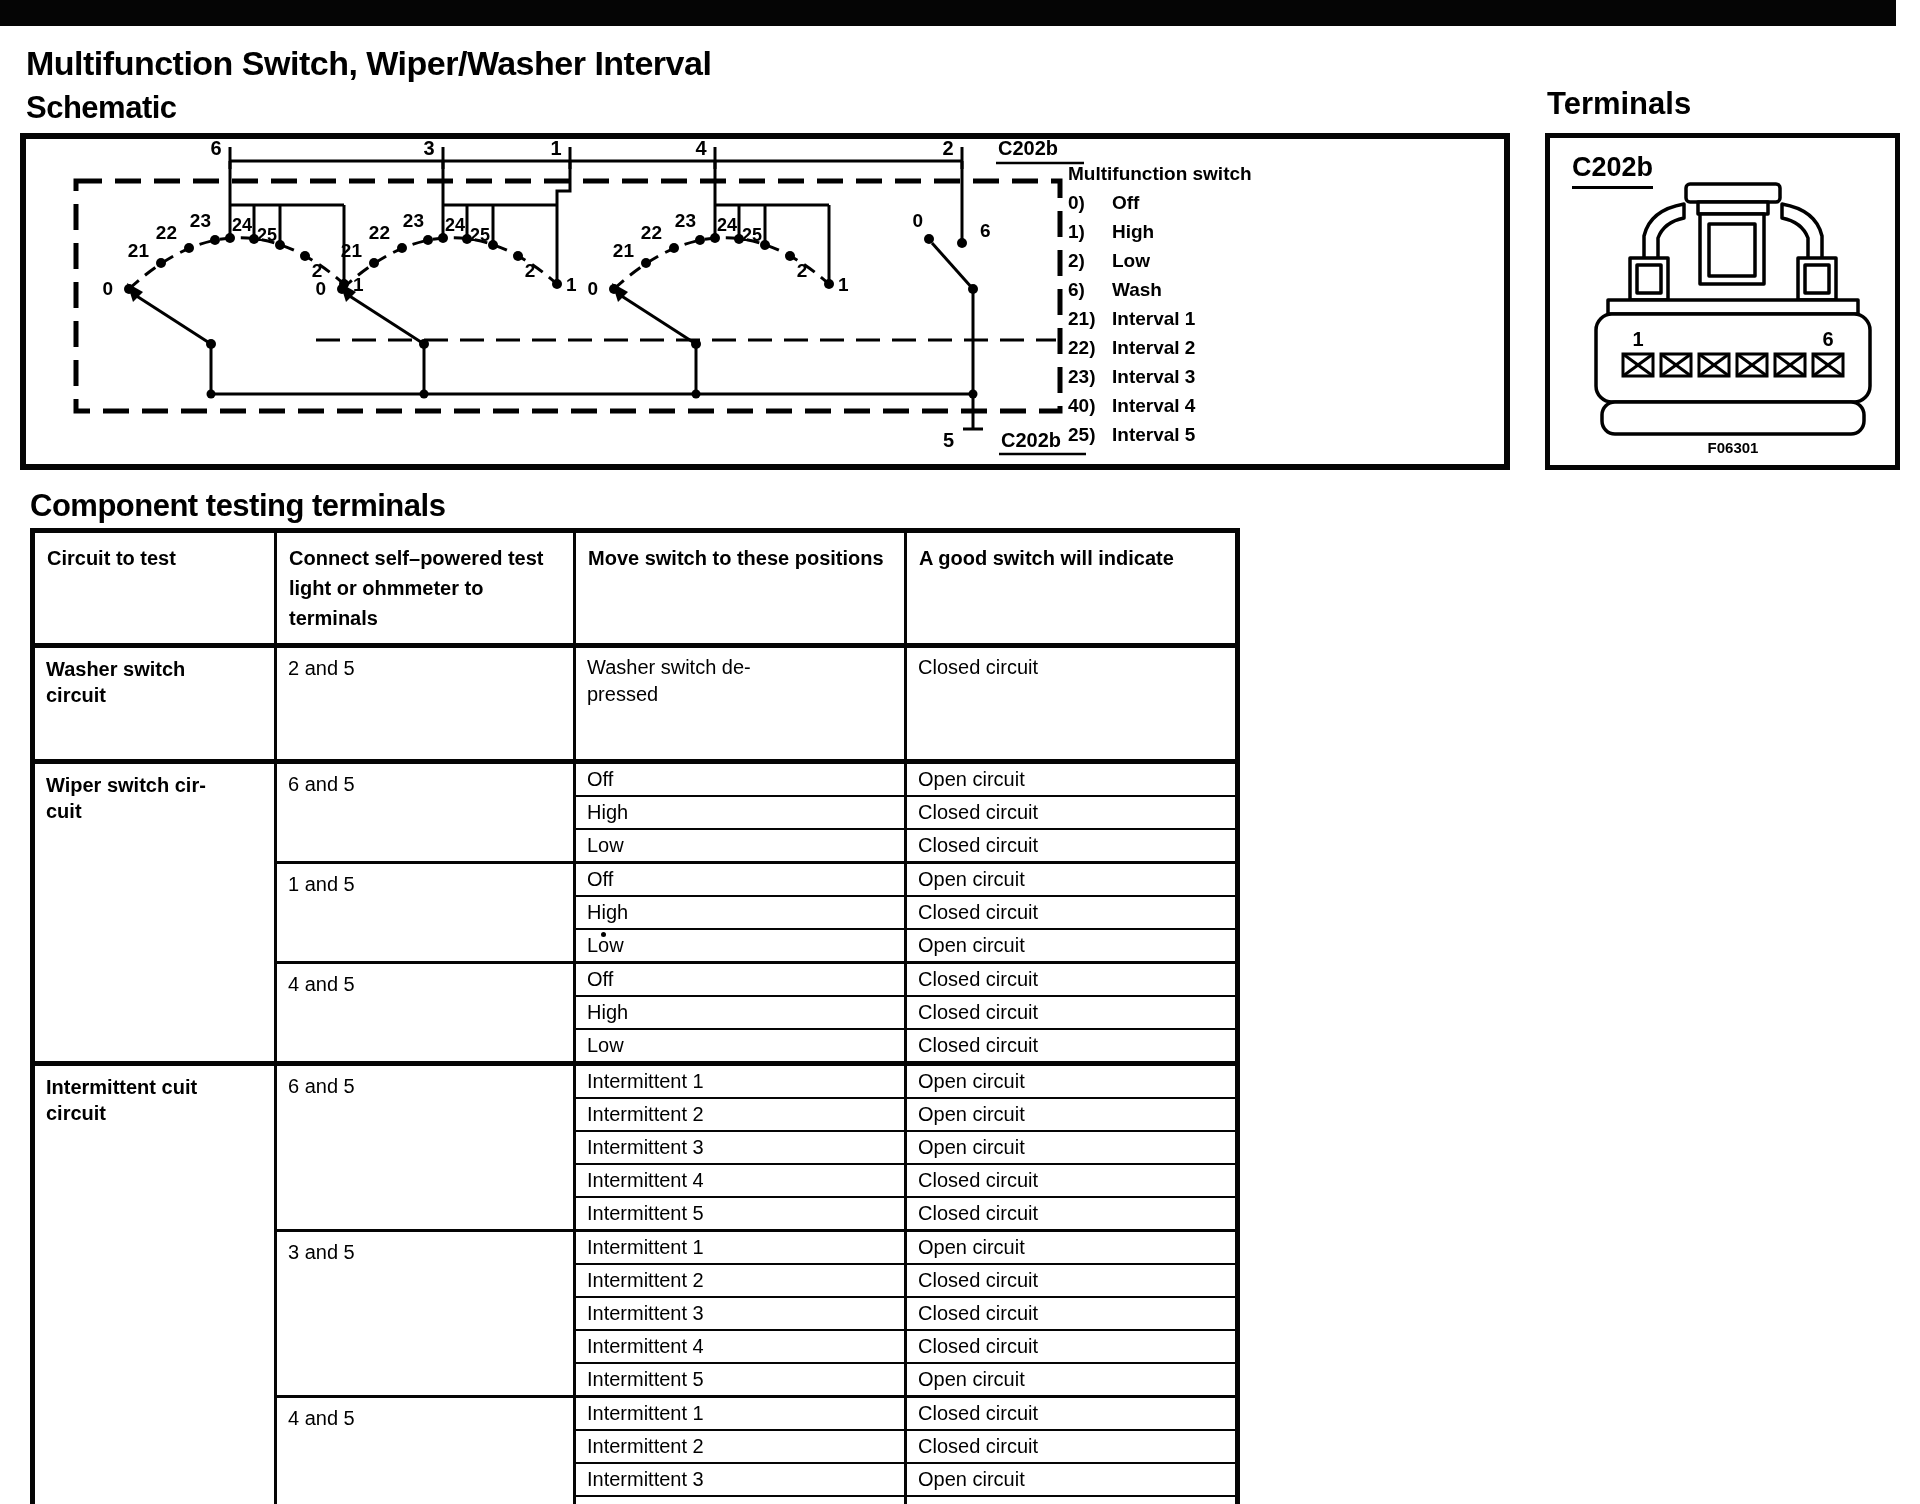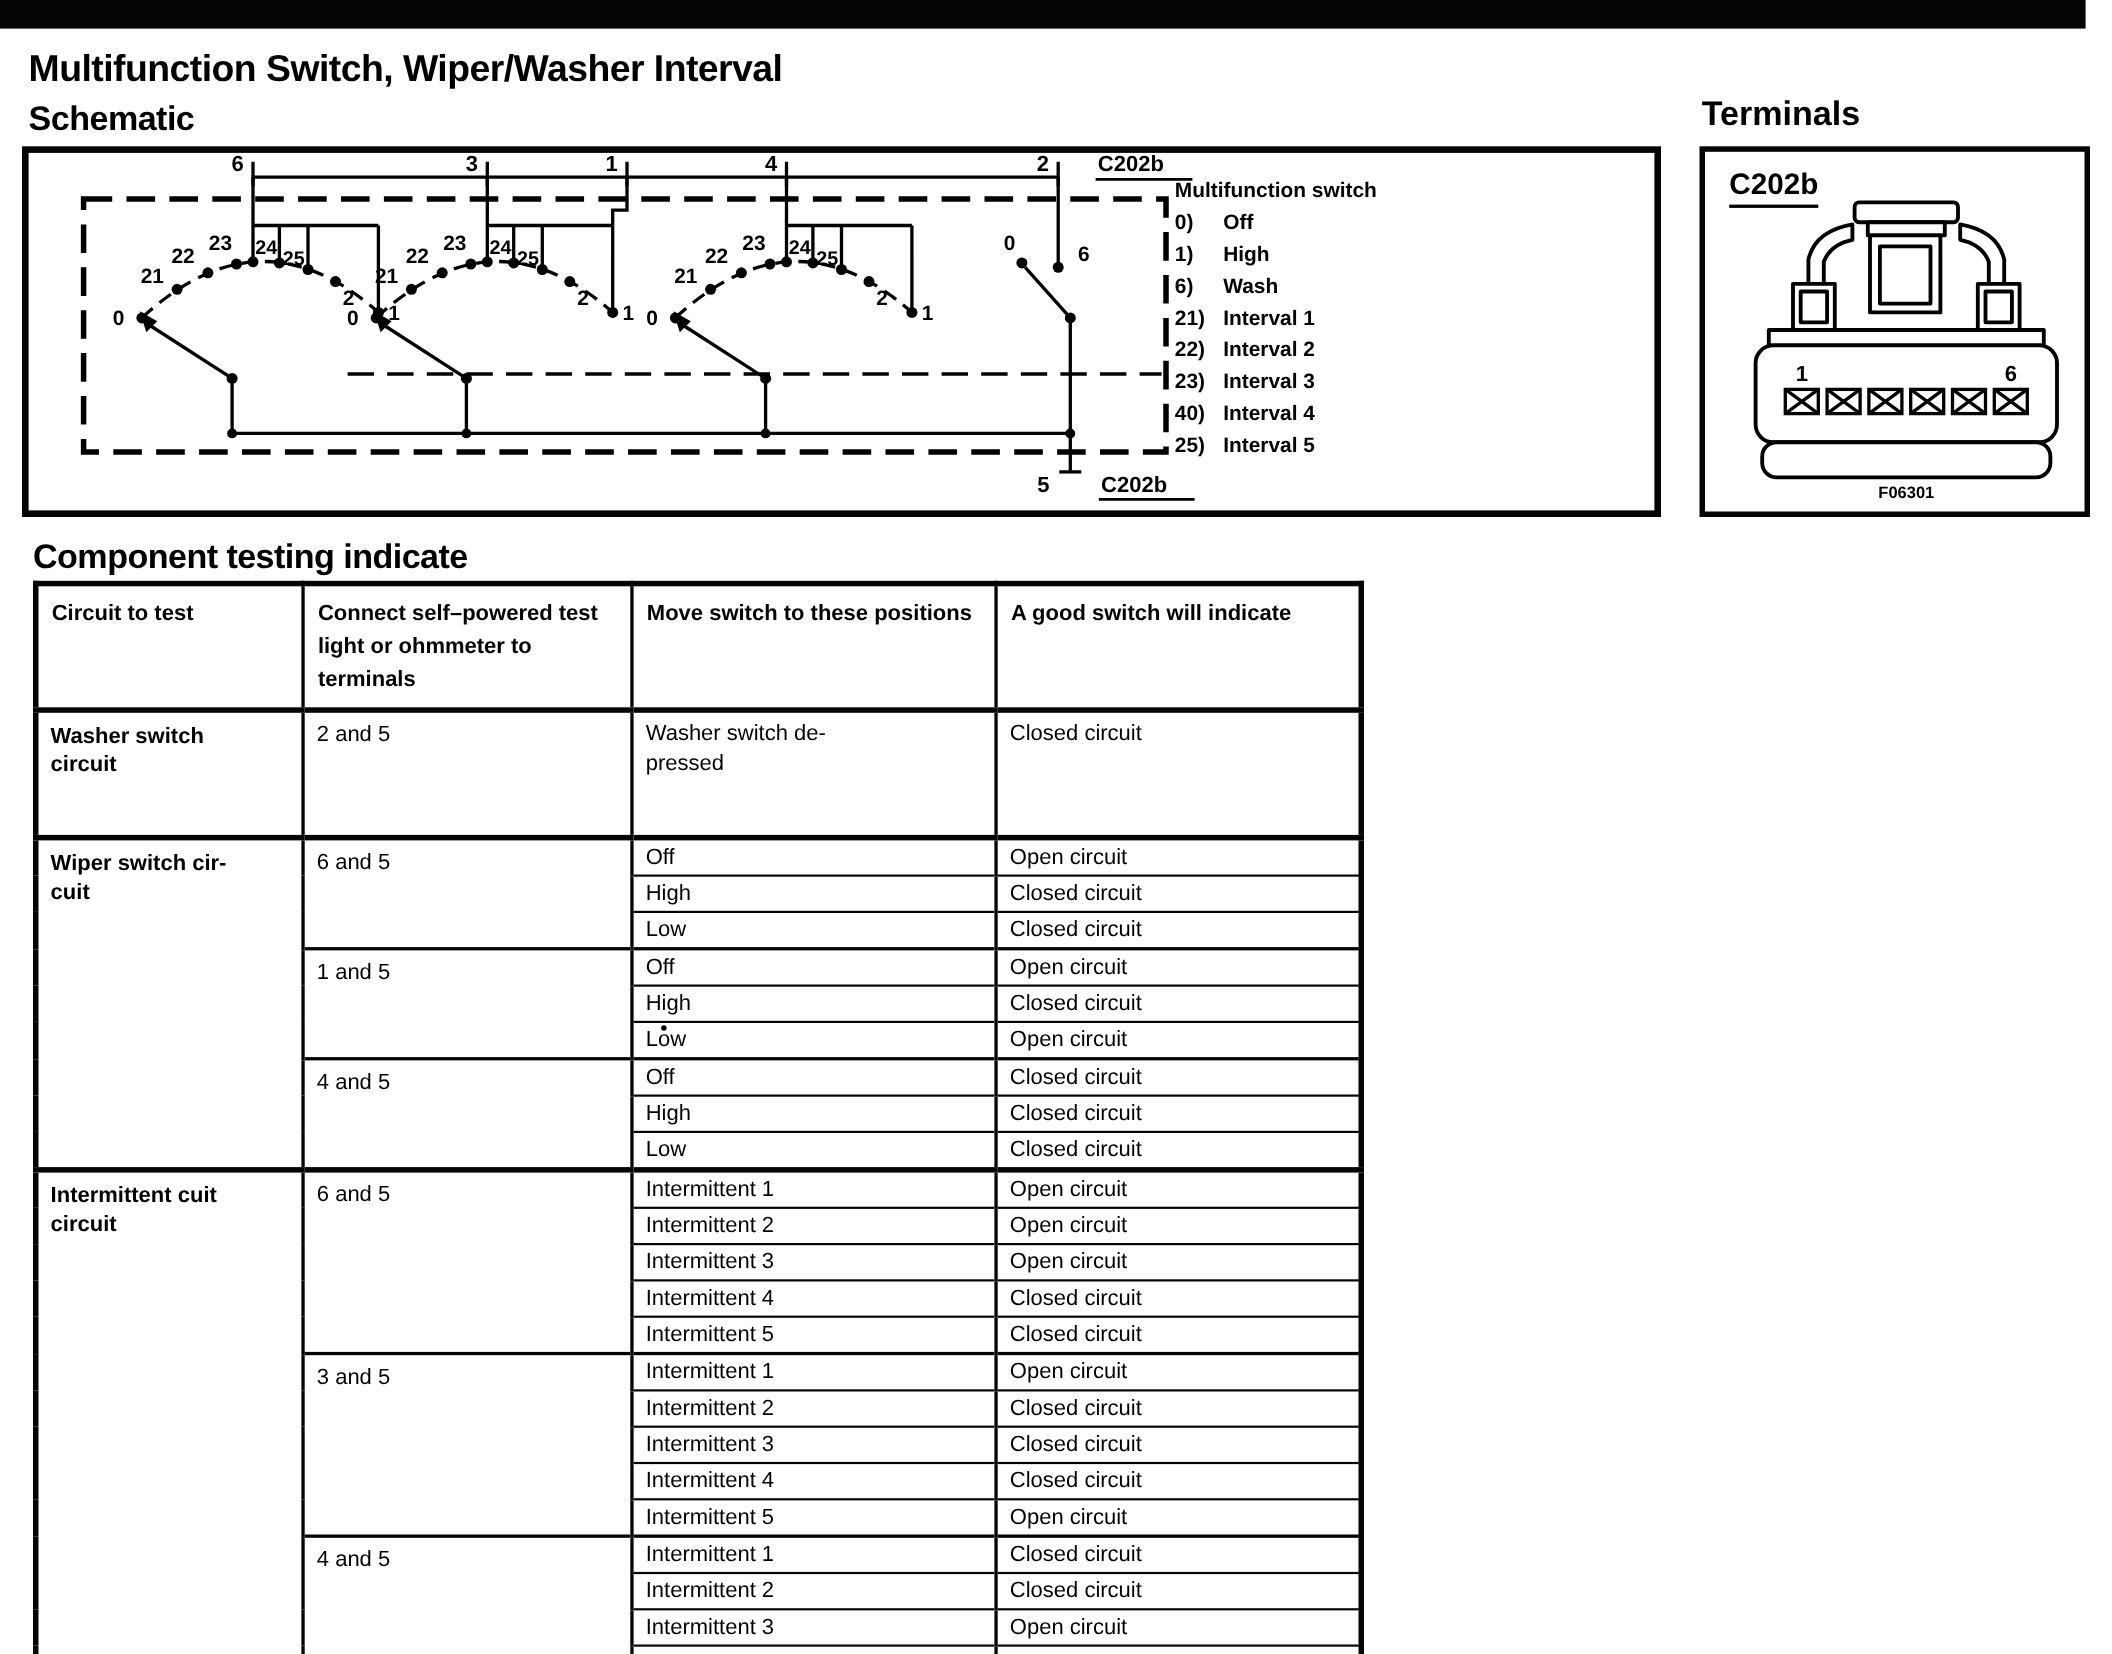--- a/index.html
+++ b/index.html
@@ -53,21 +53,21 @@
   svg text{font-family:"Liberation Sans",sans-serif;font-weight:bold;fill:#000;}
 </style>
 </head>
 <body>
 
 <div class="topbar"></div>
 
 <div class="h-main">Multifunction Switch, Wiper/Washer Interval</div>
 <div class="h-sub">Schematic</div>
 <div class="h-terminals">Terminals</div>
-<div class="h-ctp">Component testing indicate</div>
+<div class="h-ctp">Component testing terminals</div>
 
 <div class="schem-box">
   <svg class="schem-svg" viewBox="0 0 1478 325">
 
     <rect x="50" y="42" width="984" height="230" fill="none" stroke="#000" stroke-width="5" stroke-dasharray="26 13"></rect>
     <line x1="290" y1="201" x2="1030" y2="201" stroke="#000" stroke-width="3" stroke-dasharray="24 12"></line>
 
     <line x1="204" y1="22" x2="936" y2="22" stroke="#000" stroke-width="3"></line>
     <line x1="204" y1="8" x2="204" y2="30" stroke="#000" stroke-width="3"></line>
     <line x1="417" y1="8" x2="417" y2="30" stroke="#000" stroke-width="3"></line>
@@ -194,20 +194,21 @@
     <line x1="937" y1="290" x2="957" y2="290" stroke="#000" stroke-width="3"></line>
     <text x="928" y="308" font-size="20" text-anchor="end">5</text>
     <text x="975" y="308" font-size="20" text-anchor="start">C202b</text>
     <line x1="973" y1="315" x2="1060" y2="315" stroke="#000" stroke-width="2.5"></line>
   </svg>
 
   <div class="legend">
     <div class="lg-title">Multifunction switch</div>
     <div class="lg-row"><span class="lg-num">0)</span><span>Off</span></div>
     <div class="lg-row"><span class="lg-num">1)</span><span>High</span></div>
+    <div class="lg-row"><span class="lg-num">2)</span><span>Low</span></div>
     <div class="lg-row"><span class="lg-num">6)</span><span>Wash</span></div>
     <div class="lg-row"><span class="lg-num">21)</span><span>Interval 1</span></div>
     <div class="lg-row"><span class="lg-num">22)</span><span>Interval 2</span></div>
     <div class="lg-row"><span class="lg-num">23)</span><span>Interval 3</span></div>
     <div class="lg-row"><span class="lg-num">40)</span><span>Interval 4</span></div>
     <div class="lg-row"><span class="lg-num">25)</span><span>Interval 5</span></div>
   </div>
 </div>
 
 <div class="term-box">

